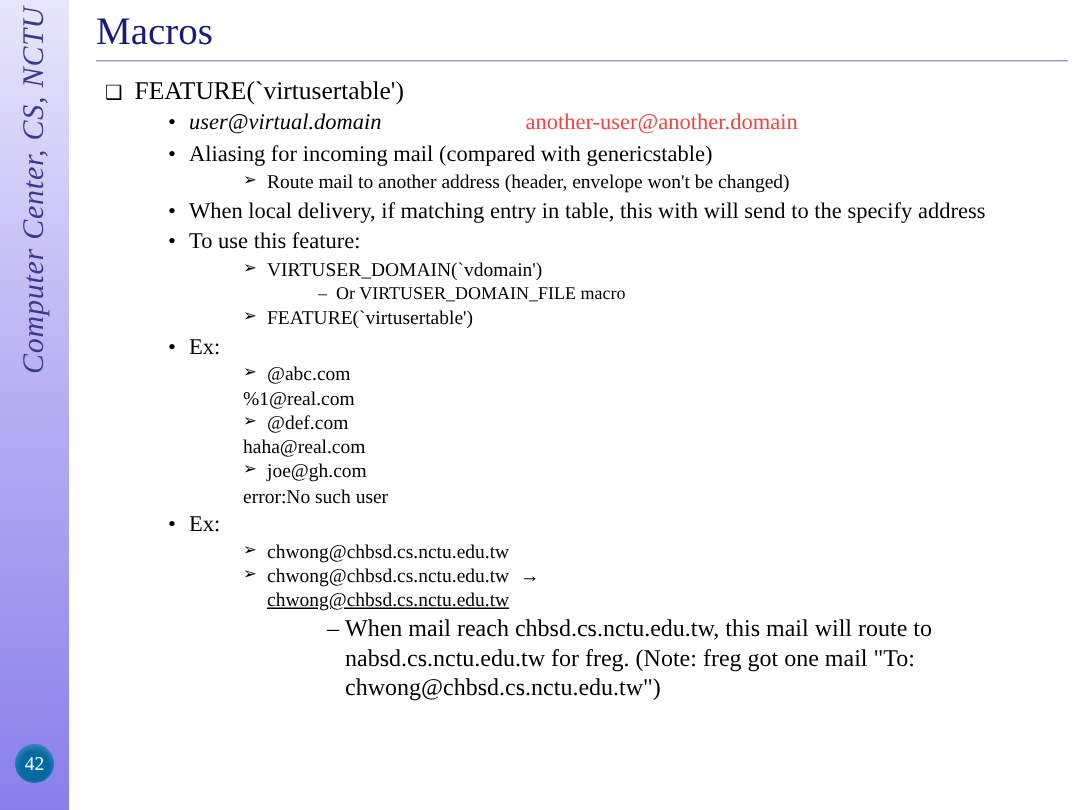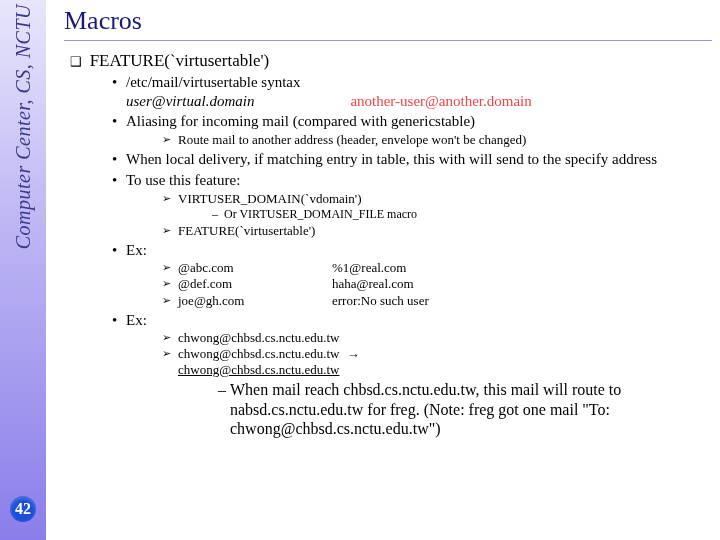--- a/index.html
+++ b/index.html
@@ -11,45 +11,44 @@
   }
   .rail-text {
     position: absolute; top: 4px; left: 50%; transform: translateX(-50%);
     writing-mode: vertical-rl; text-orientation: sideways;
     transform: translateX(-50%) rotate(180deg);
     font-size: 20px; color: #3a3a8a; font-style: italic; font-family: "Times New Roman", serif;
     letter-spacing: 0.5px; white-space: nowrap;
   }
   .page-num {
     position: absolute; left: 10px; bottom: 18px; width: 26px; height: 26px;
-    border-radius: 50%; background: #1d4ed8; color: #fff; font-size: 16px;
+    border-radius: 50%; background: #0369a1; color: #fff; font-size: 13px;
     display: flex; align-items: center; justify-content: center;
     box-shadow: inset 0 2px 4px rgba(255,255,255,0.25);
-    font-weight: bold;
   }
   .content { position: absolute; left: 64px; top: 6px; right: 8px; bottom: 6px; }
   .title { font-family: "Times New Roman", serif; color: #1a1a7a; font-size: 26px; line-height: 1.15; }
   .title .ln2 { padding-left: 62px; }
   .title-underline { margin-top: 4px; height: 1px; background: #9d95d8; margin-bottom: 10px; }
   .h1line { font-size: 17px; margin-top: 6px; margin-left: 6px; }
   .bullet-sq::before { content: "❑"; color: #000; font-size: 13px; margin-right: 8px; }
   ul { list-style: none; }
   .lvl1 { margin-left: 48px; font-size: 15px; }
   .lvl1 > li { position: relative; padding-left: 14px; margin-top: 2px; line-height: 1.25; }
   .lvl1 > li::before { content: "•"; position: absolute; left: 0; top: 0; }
   .syntax-row { display: flex; gap: 96px; font-style: italic; font-size: 15px; }
   .syntax-row .col2 { font-style: normal; color: #ef4444; }
   .lvl2 { margin-left: 36px; font-size: 13px; }
   .lvl2 > li { position: relative; padding-left: 16px; margin-top: 1px; }
   .lvl2 > li::before { content: "➢"; position: absolute; left: 0; top: 1px; font-size: 11px; }
   .lvl3 { margin-left: 34px; font-size: 12px; }
   .lvl3 > li { position: relative; padding-left: 12px; margin-top: 0; }
   .lvl3 > li::before { content: "–"; position: absolute; left: 0; top: 0; }
   .ex-table { margin-left: 36px; font-size: 13px; }
-  .ex-table .row { display: flex; }
+  .ex-table .row { display: flex; flex-direction: column; }
   .ex-table .c1 { width: 170px; position: relative; padding-left: 16px; }
   .ex-table .c1::before { content: "➢"; position: absolute; left: 0; top: 1px; font-size: 11px; }
   .ex-table .c2 { }
   .ex2 { margin-left: 36px; font-size: 13px; }
   .ex2 .row { display: flex; }
   .ex2 .c1 { width: 300px; position: relative; padding-left: 16px; }
   .ex2 .c1::before { content: "➢"; position: absolute; left: 0; top: 1px; font-size: 11px; }
   .ex2 .c2 { }
   .arrow { color: #000; margin: 0 4px; }
   .link { text-decoration: underline; color: #000; }
@@ -70,21 +69,20 @@
       <div>Macros</div>
     </div>
     <div class="title-underline"></div>
 
     <div class="h1line">
       <span class="bullet-sq"></span><span>FEATURE(`virtusertable')</span>
     </div>
 
     <ul class="lvl1">
       <li>
-        <span>/etc/mail/virtusertable syntax</span>
         <div class="syntax-row">
           <span>user@virtual.domain</span>
           <span class="col2">another-user@another.domain</span>
         </div>
       </li>
       <li>
         <span>Aliasing for incoming mail (compared with genericstable)</span>
         <ul class="lvl2">
           <li>Route mail to another address (header, envelope won't be changed)</li>
         </ul>

